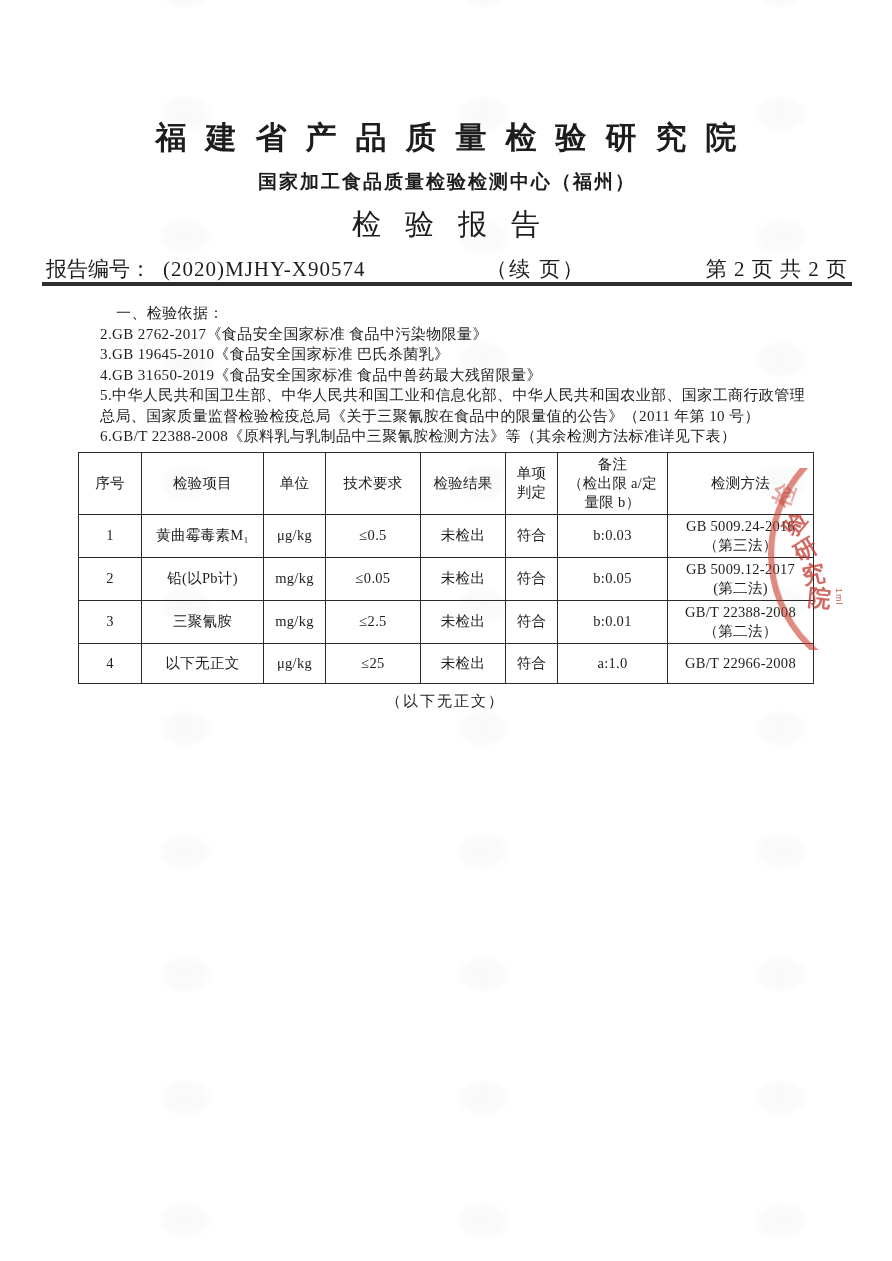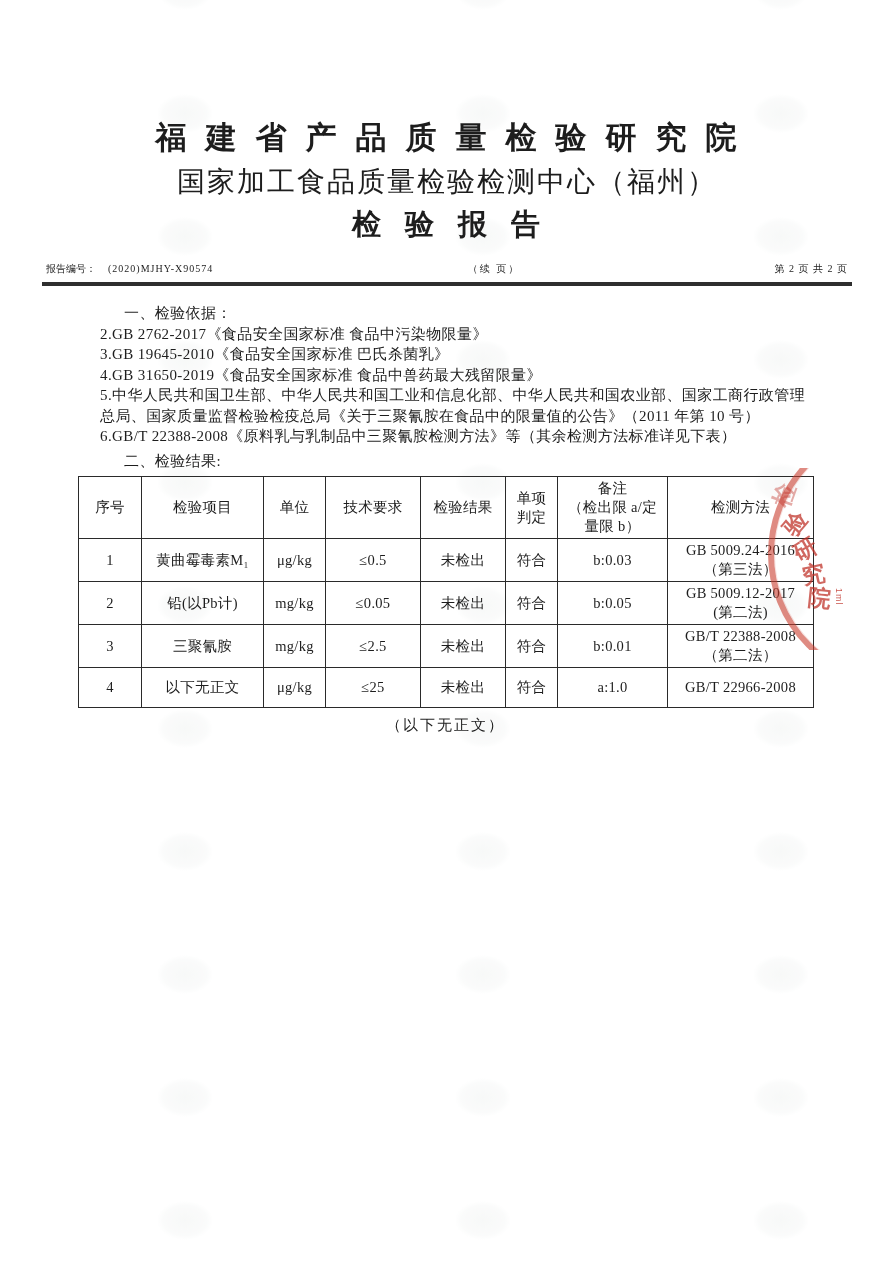--- a/index.html
+++ b/index.html
@@ -21,41 +21,41 @@
     background-position:36px 52px;
     opacity:.45;
     pointer-events:none;
   }
   .header { position:relative; padding-top:116px; text-align:center; }
   .title-institute {
     font-size:31px; font-weight:bold; letter-spacing:19px; padding-left:19px;
     line-height:44px;
   }
   .title-center {
-    font-size:28px; font-weight:normal; letter-spacing:2px; padding-left:2px;
+    font-size:19px; font-weight:bold; letter-spacing:2px; padding-left:2px;
     margin-top:7px; line-height:30px;
   }
   .title-report {
-    font-size:29px; font-weight:bold; letter-spacing:24px; padding-left:24px;
+    font-size:29px; font-weight:normal; letter-spacing:24px; padding-left:24px;
     margin-top:7px; line-height:40px;
   }
   .meta-row {
     position:relative; margin:15px 44px 0 46px;
     display:flex; align-items:baseline;
-    font-size:10px; line-height:20px;
+    font-size:21px; line-height:20px;
   }
   .meta-left { display:flex; align-items:baseline; white-space:nowrap; }
   .meta-report-no { margin-left:12px; letter-spacing:1px; }
   .meta-center { flex:1; text-align:center; letter-spacing:2px; }
   .meta-right { white-space:nowrap; letter-spacing:1px; }
   .rule { margin:3px 40px 0 42px; border-top:4.5px solid #2e2e2e; }
 
   .doc-body { position:relative; margin:17px 50px 0 100px; width:706px;
     font-size:15px; line-height:20.5px; letter-spacing:.4px; }
-  .section-heading { margin-left:24px; }
+  .section-heading { margin-left:16px; }
   .basis-heading { margin-top:2px; }
   .basis-item { }
   .results-heading { margin-top:4px; }
 
   table.results {
     margin-top:5px; margin-left:-22px;
     border-collapse:collapse; table-layout:fixed; width:735px;
   }
   .results th, .results td {
     border:1.5px solid #2a2a2a;
@@ -110,21 +110,20 @@
   <div class="rule"></div>
 
   <div class="doc-body">
     <div class="section-heading basis-heading">一、检验依据：</div>
     <div class="basis-item">2.GB 2762-2017《食品安全国家标准 食品中污染物限量》</div>
     <div class="basis-item">3.GB 19645-2010《食品安全国家标准 巴氏杀菌乳》</div>
     <div class="basis-item">4.GB 31650-2019《食品安全国家标准 食品中兽药最大残留限量》</div>
     <div class="basis-item">5.中华人民共和国卫生部、中华人民共和国工业和信息化部、中华人民共和国农业部、国家工商行政管理总局、国家质量监督检验检疫总局《关于三聚氰胺在食品中的限量值的公告》（2011 年第 10 号）</div>
     <div class="basis-item">6.GB/T 22388-2008《原料乳与乳制品中三聚氰胺检测方法》等（其余检测方法标准详见下表）</div>
 
-    <div class="section-heading results-heading">二、检验结果:</div>
 
     <table class="results">
       <colgroup>
         <col style="width:63px">
           <col style="width:122px">
           <col style="width:62px">
         <col style="width:95px">
           <col style="width:85px">
           <col style="width:52px">
         <col style="width:110px">

